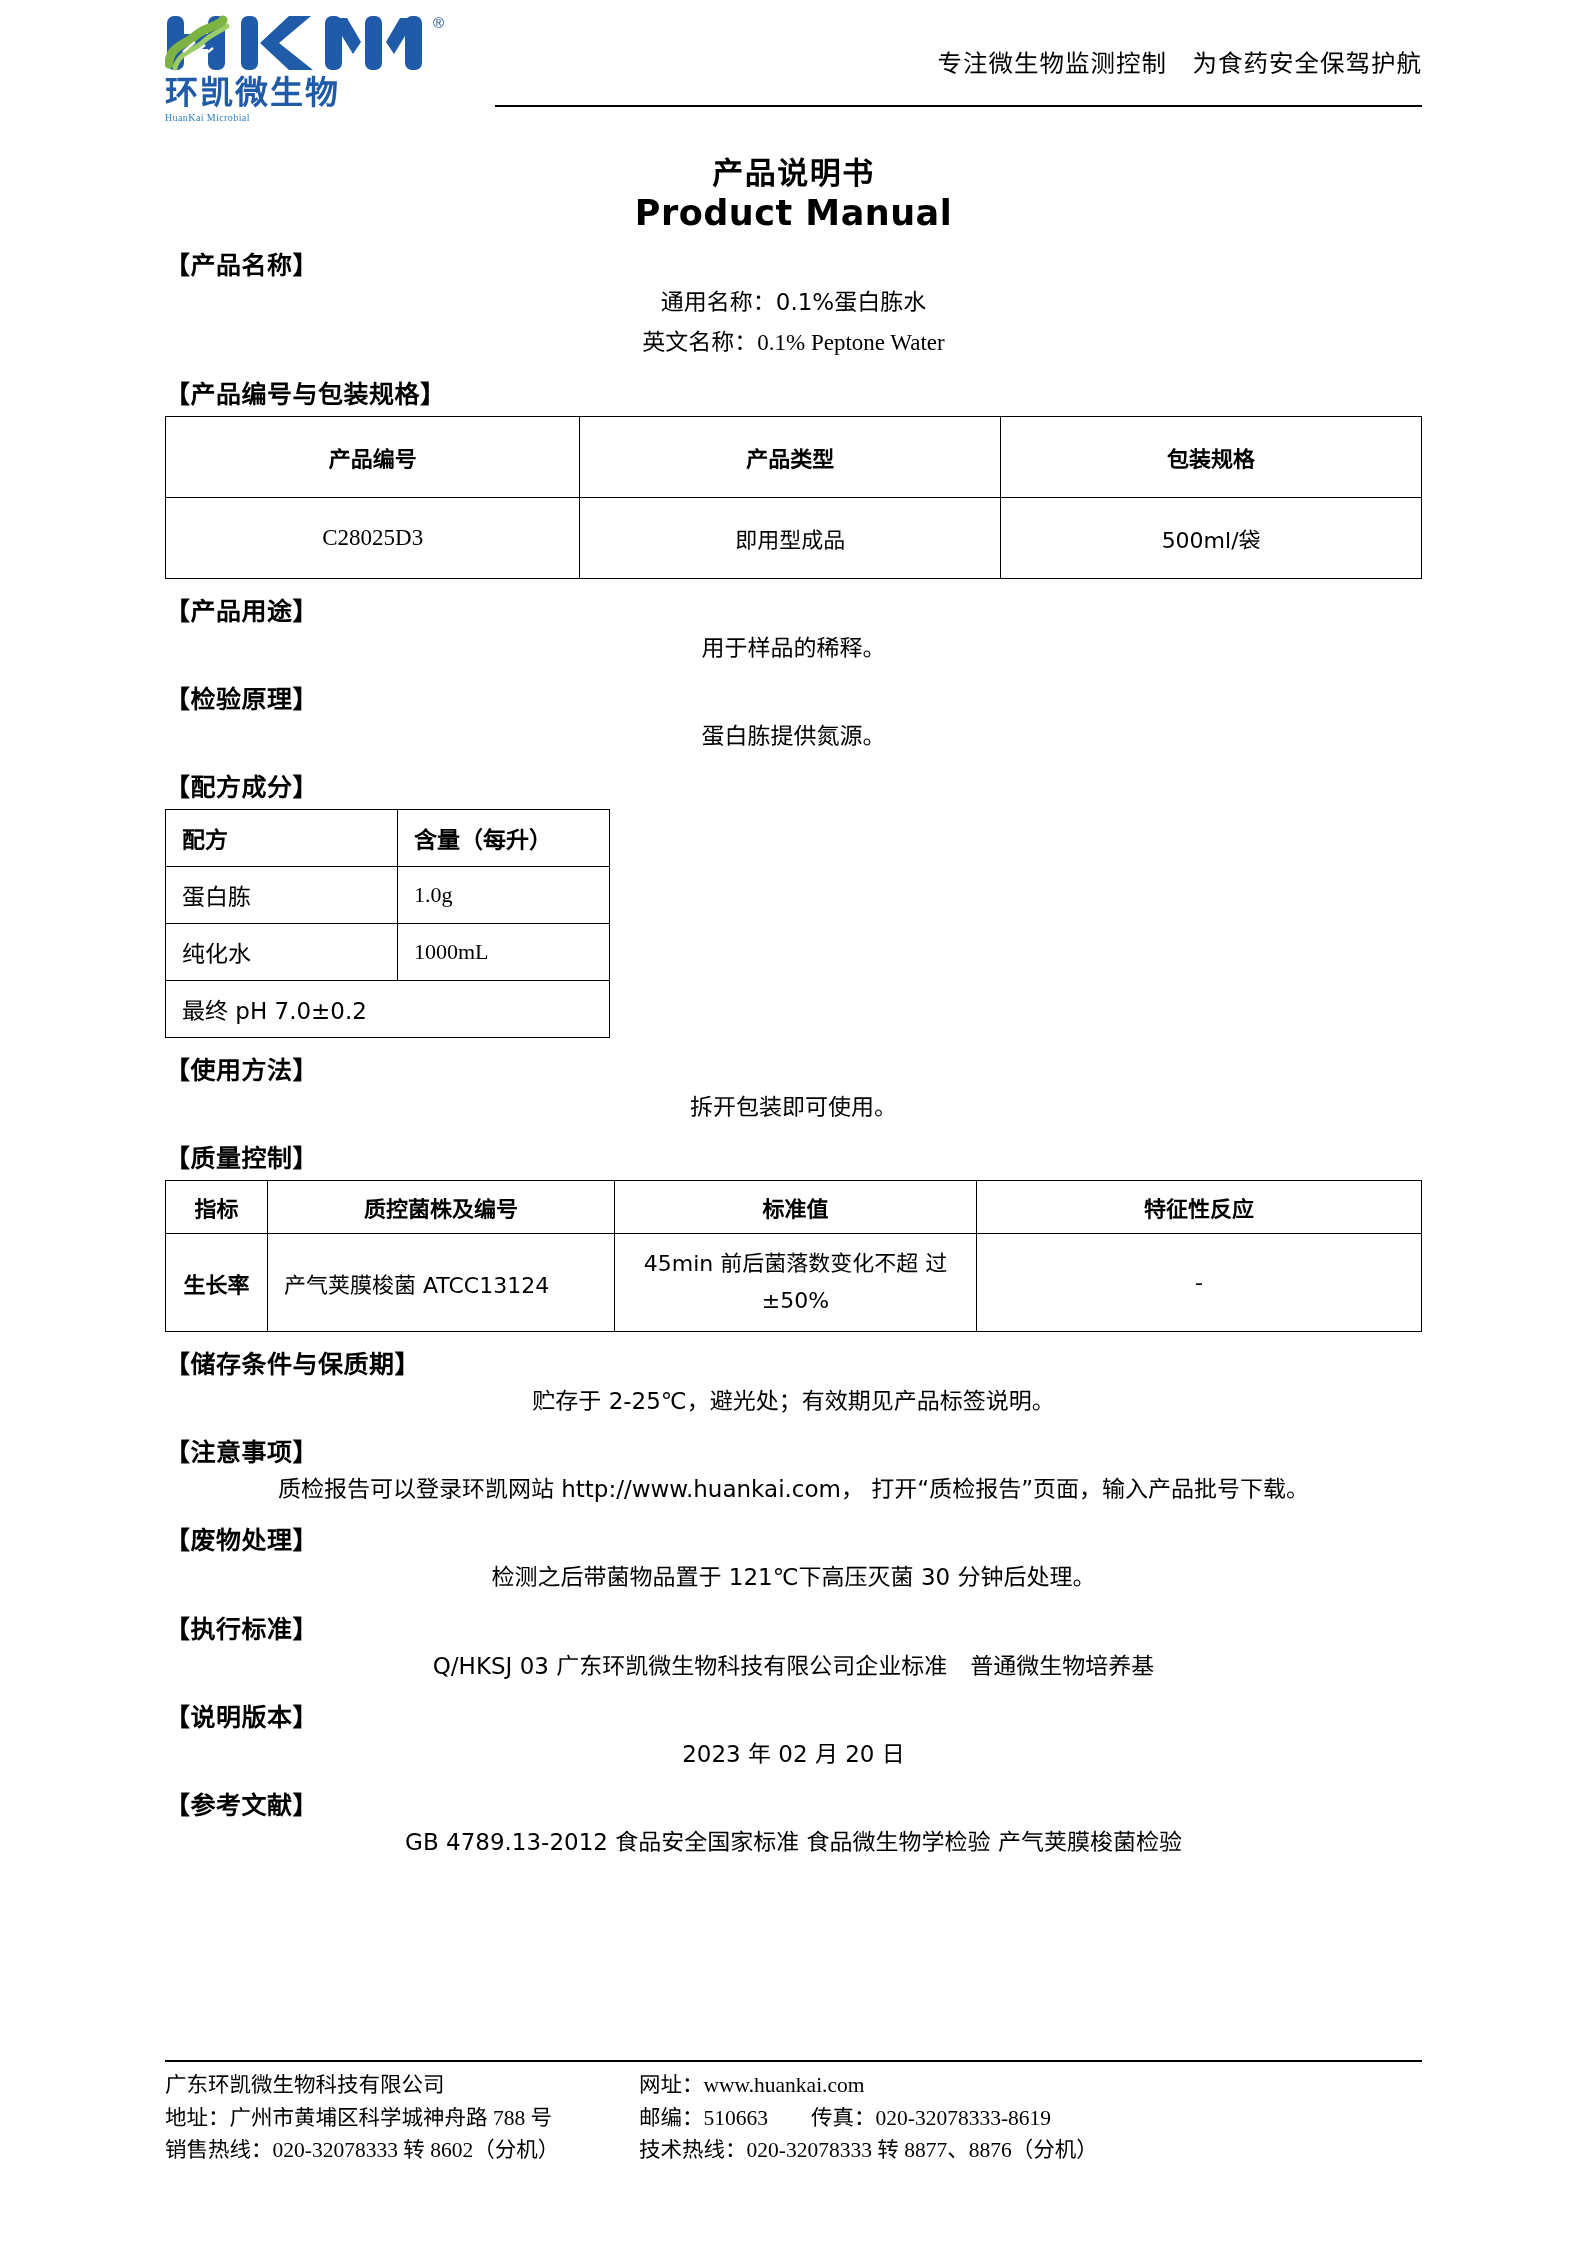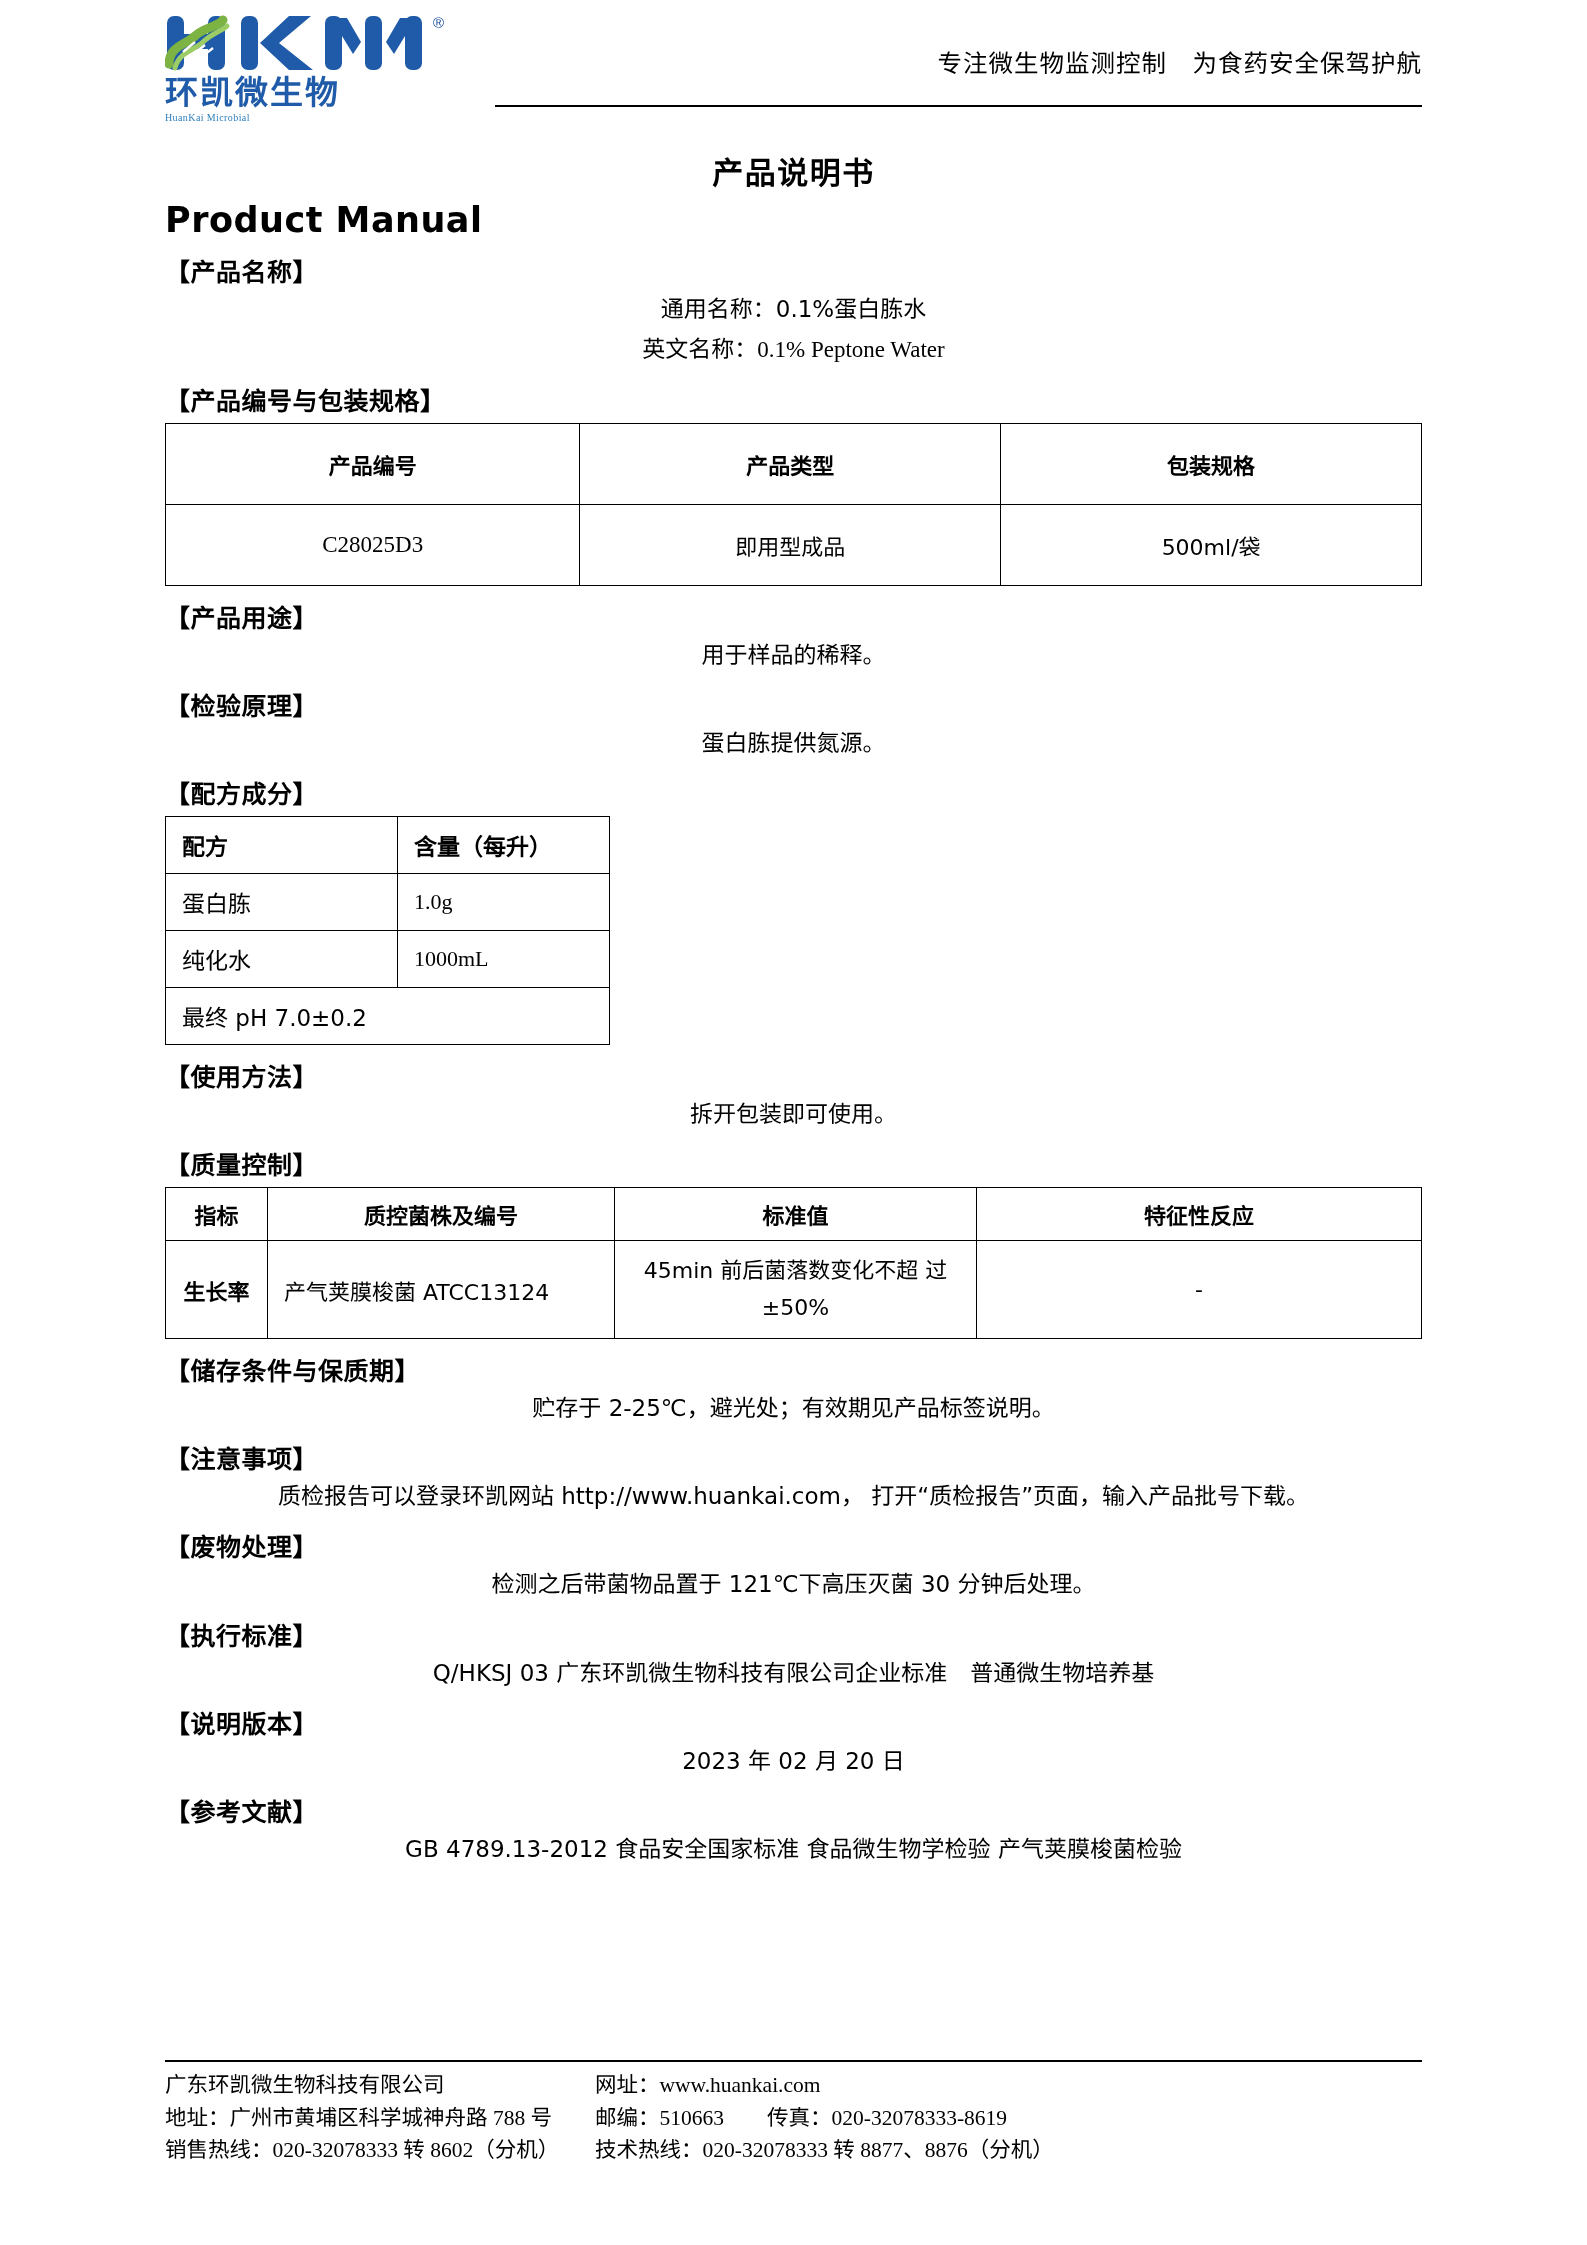--- a/index.html
+++ b/index.html
@@ -85,25 +85,24 @@
   
   .doc-title-cn {
     text-align: center;
     font-size: 31px;
     font-weight: bold;
     letter-spacing: 1.5px;
     margin-top: 30px;
     font-family: "DejaVu Sans", sans-serif;
   }
   .doc-title-en {
-    text-align: left;
+    text-align: center;
     font-size: 35px;
     font-weight: bold;
     letter-spacing: 0.5px;
-    margin-top: 7px;
     font-family: "DejaVu Sans", sans-serif;
   }
 
   
   .sec-head {
     font-size: 25px;
     font-weight: bold;
     letter-spacing: 0.5px;
     margin-top: 12px;
     margin-bottom: 2px;
@@ -184,20 +183,21 @@
   .footer {
     position: absolute;
     left: 165px;
     right: 165px;
     bottom: 78px;
   }
   .footer-rule { border-top: 2.4px solid #000; }
   .footer-cols {
     display: flex;
     margin-top: 7px;
+    gap: 44px;
   }
   .footer-col-left { width: 430px; }
   .footer-col-right { flex: 1; }
   .footer-line {
     font-size: 21.5px;
     line-height: 1.52;
     font-family: "Liberation Serif", "DejaVu Serif", serif;
     white-space: nowrap;
   }
 </style>

